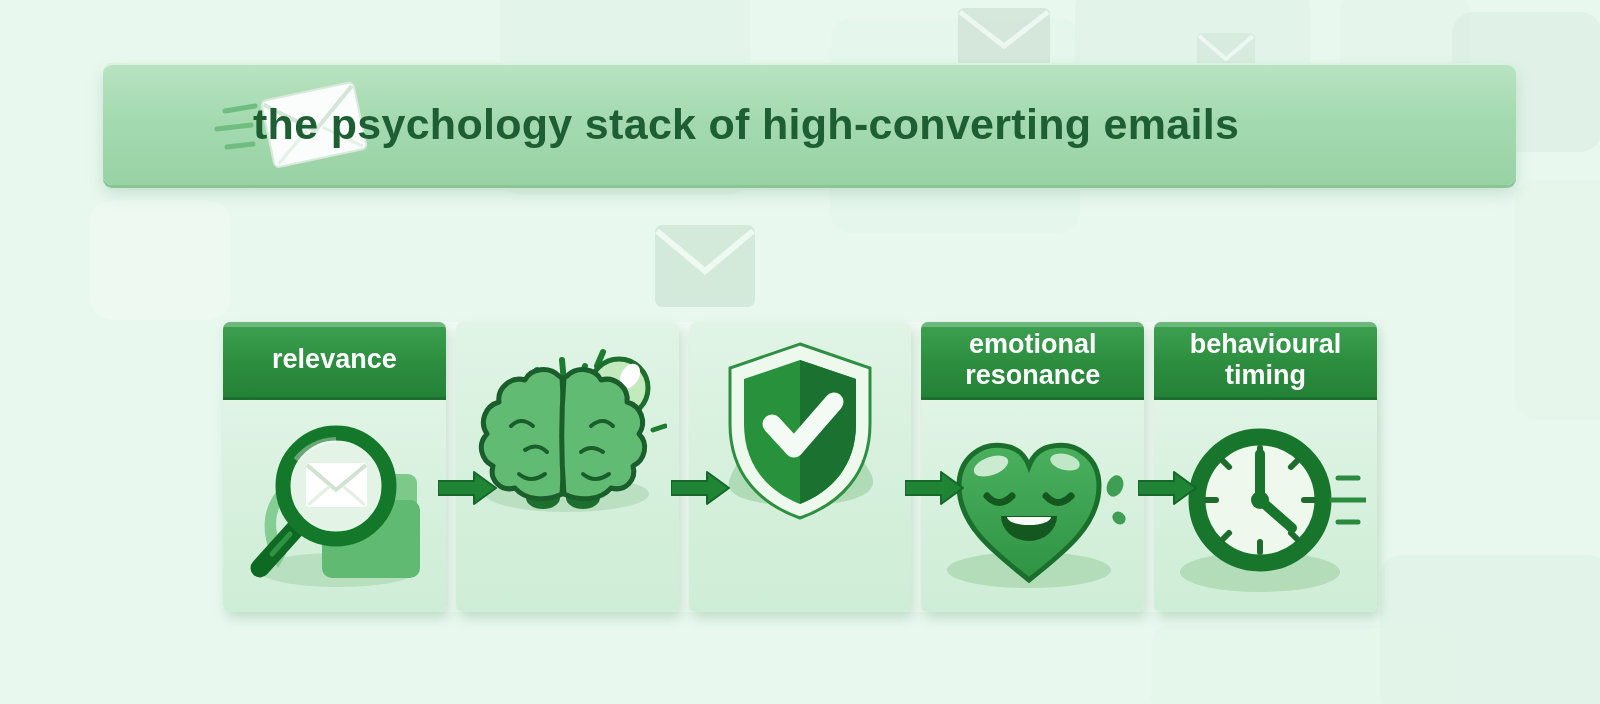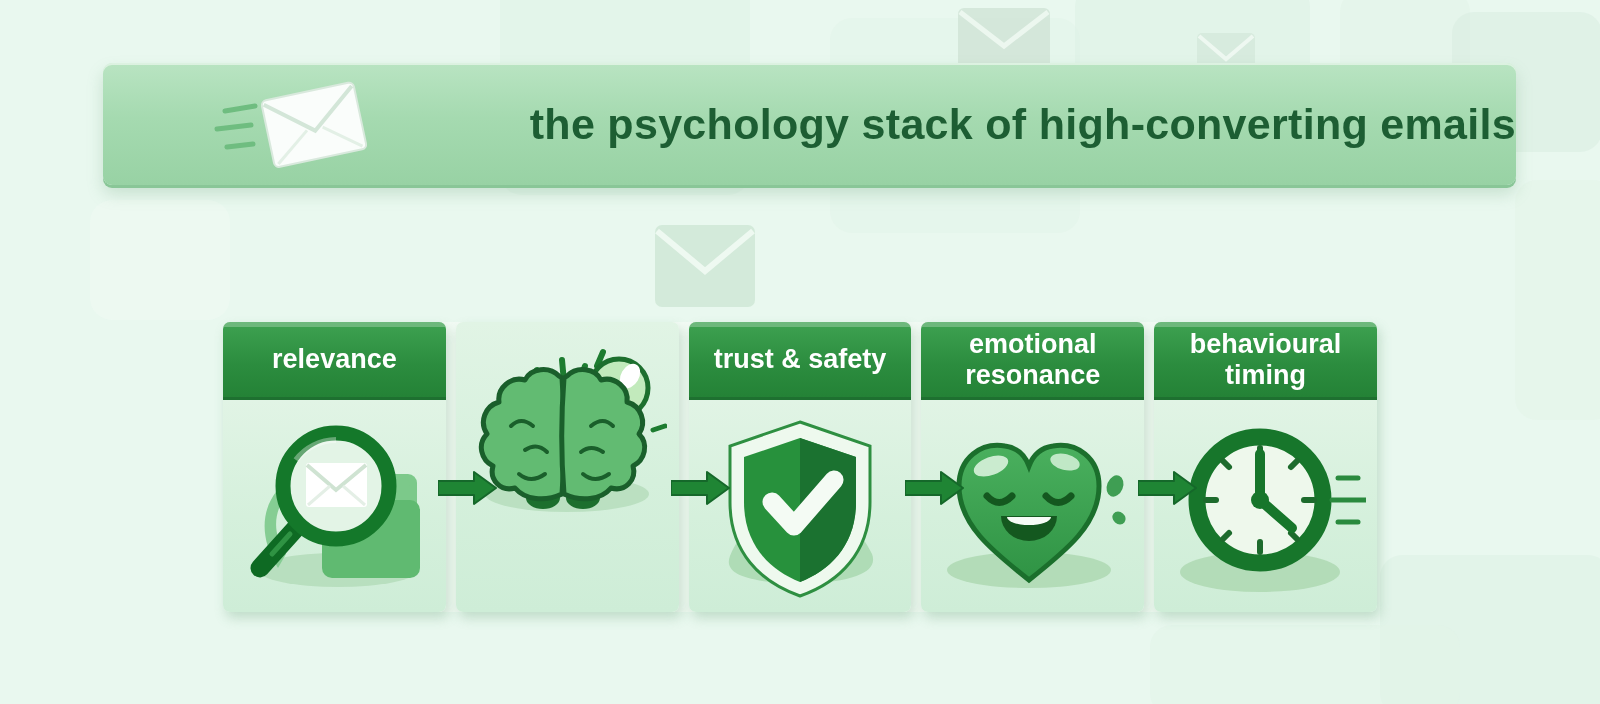--- a/index.html
+++ b/index.html
@@ -18,21 +18,21 @@
   
   .banner {
     position:absolute; left:103px; top:63px; width:1413px; height:122px;
     background:linear-gradient(180deg,#b9e4c2 0%,#a5dab0 45%,#98d2a4 100%);
     border-radius:9px;
     box-shadow: inset 0 2px 0 rgba(255,255,255,.5), 0 3px 0 #89c697, 0 9px 16px rgba(110,165,125,.28);
   }
   .banner-icon { position:absolute; left:108px; top:8px; }
   .banner-title {
     position:absolute; left:0; right:0; top:0; height:122px;
-    display:flex; align-items:center; justify-content:flex-end;
+    display:flex; align-items:center; justify-content:flex-start;
     padding-left:150px;
     color:#1d5e33; font-size:43px; font-weight:bold; letter-spacing:.3px;
   }
 
   
   .cards-row {
     position:absolute; left:223px; top:322px; width:1154px; height:290px;
     display:flex; gap:10px; background:#f3fbf5; border-radius:8px;
   }
   .card {
@@ -164,23 +164,20 @@
             <path d="M52,148 q12,10 26,0"></path>
             <path d="M124,100 q12,-10 22,0"></path>
             <path d="M114,126 q10,-8 22,0"></path>
             <path d="M116,148 q12,10 26,0"></path>
           </g>
         </svg>
       </div>
     </div>
 
     <div class="card">
-      <div class="card-header">
-        <span>trust &amp; safety</span>
-      </div>
       <div class="card-body">
         <svg width="200" height="200" viewBox="0 0 200 200">
           <path d="M30,152 C48,110 70,120 100,118 C135,118 154,112 172,150 C178,166 160,178 100,180 C40,178 24,168 30,152 Z" fill="#abd9b1" opacity=".9"></path>
           <path d="M100,18 L170,42 V98 C170,148 140,178 100,192 C60,178 30,148 30,98 V42 Z" fill="#eef9ee" stroke="#2e8f41" stroke-width="3"></path>
           <path d="M100,34 L156,53 V98 C156,140 131,166 100,178 C69,166 44,140 44,98 V53 Z" fill="#27913c"></path>
           <path d="M100,34 L156,53 V98 C156,140 131,166 100,178 Z" fill="#1b7230"></path>
           <path d="M72,98 L94,122 L134,76" fill="none" stroke="#f4fbf4" stroke-width="19" stroke-linecap="round" stroke-linejoin="round"></path>
         </svg>
       </div>
     </div>

